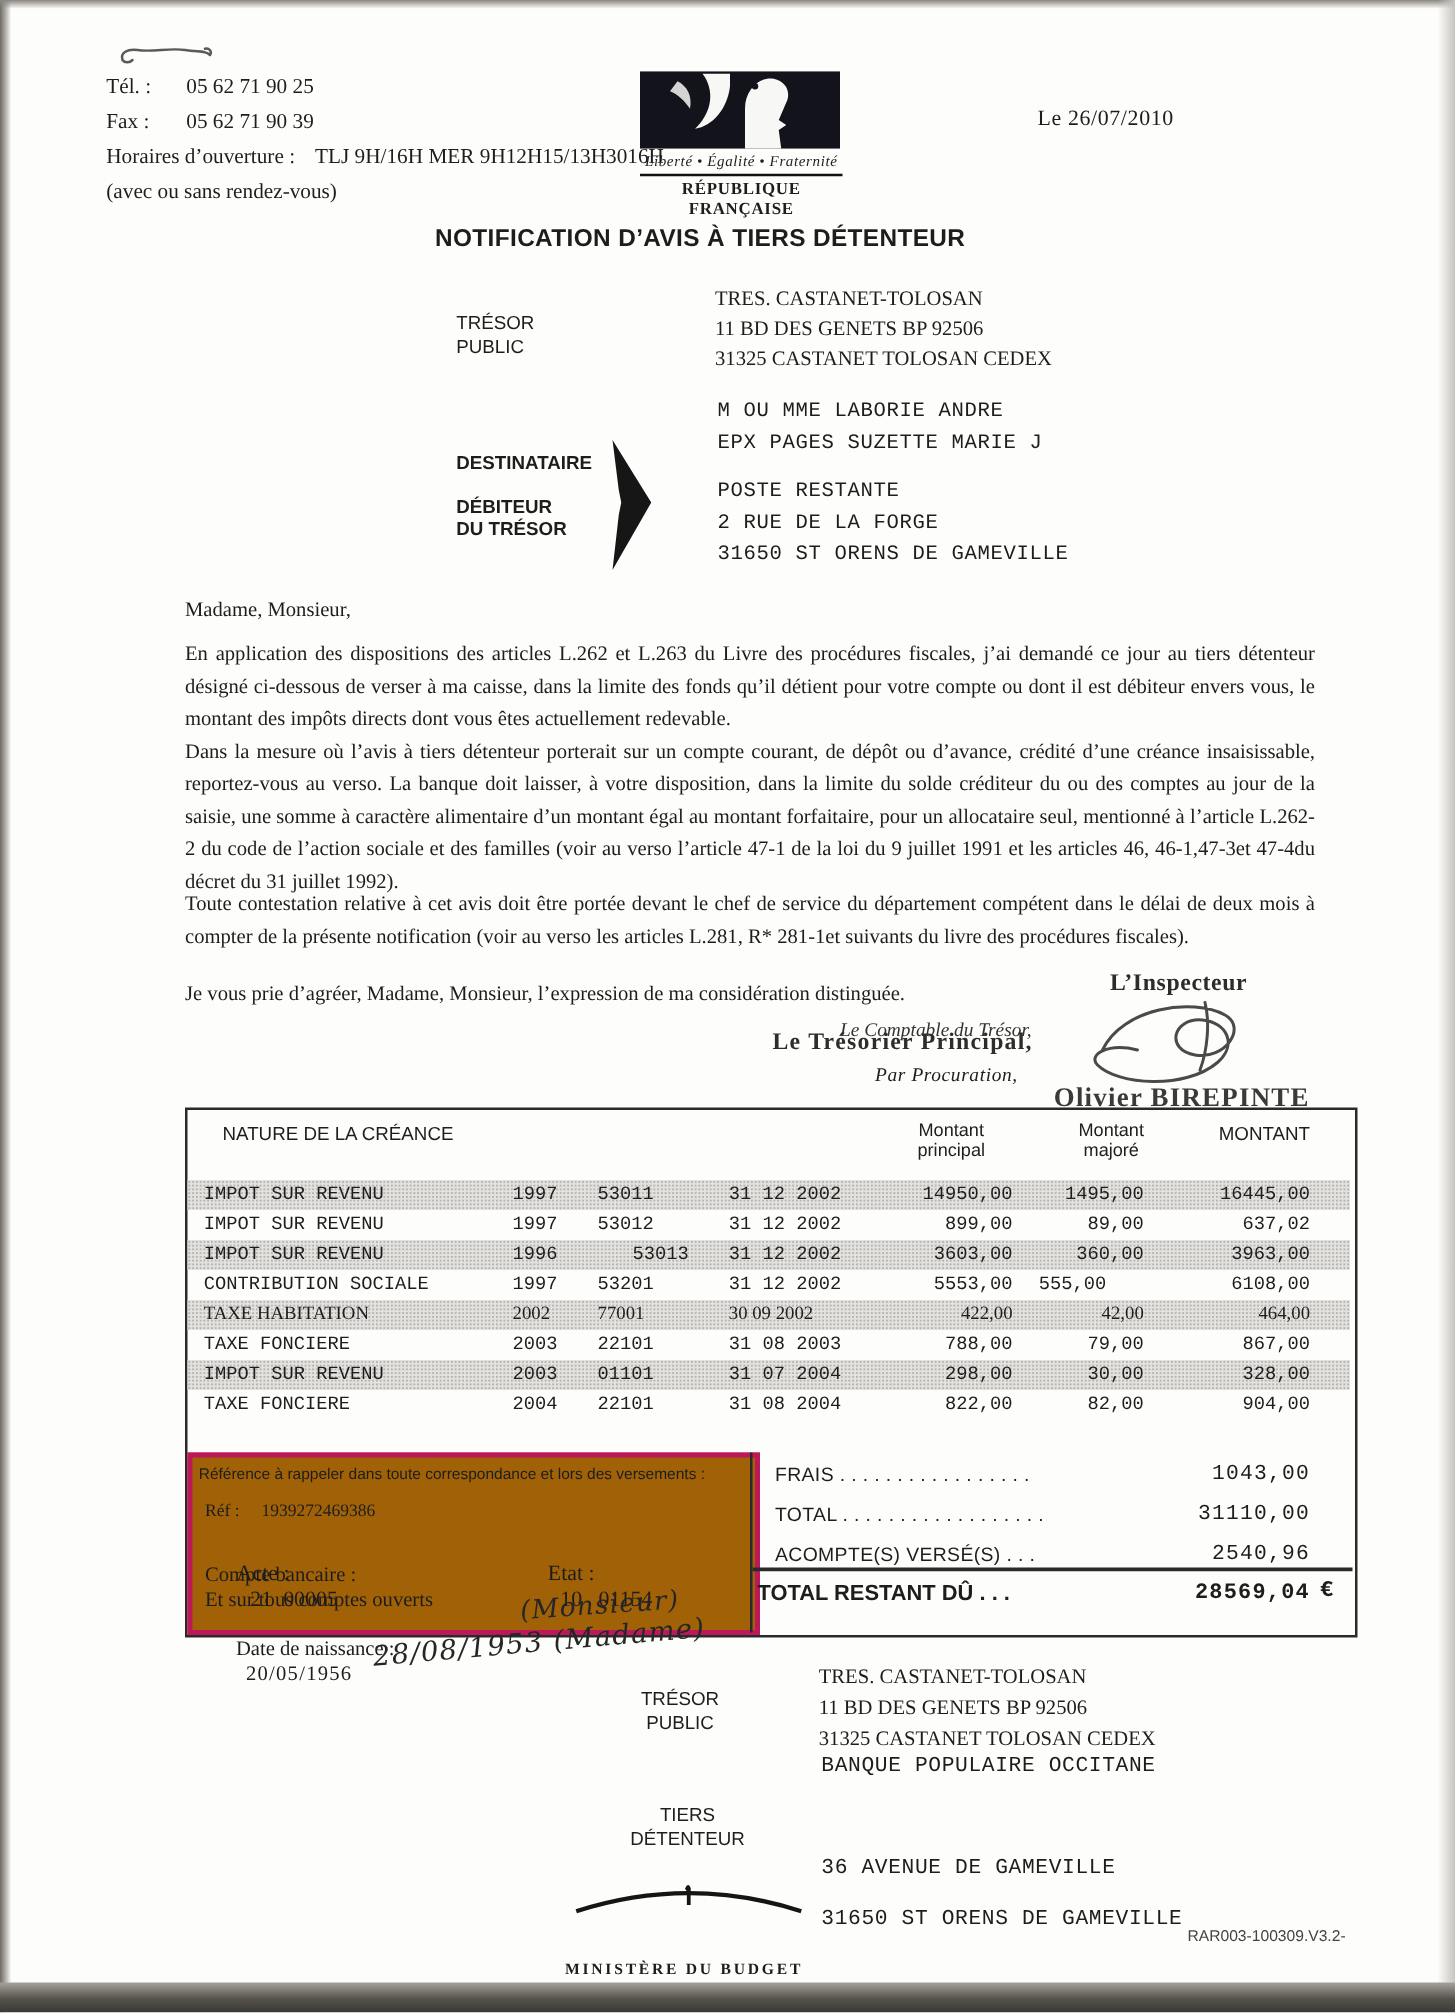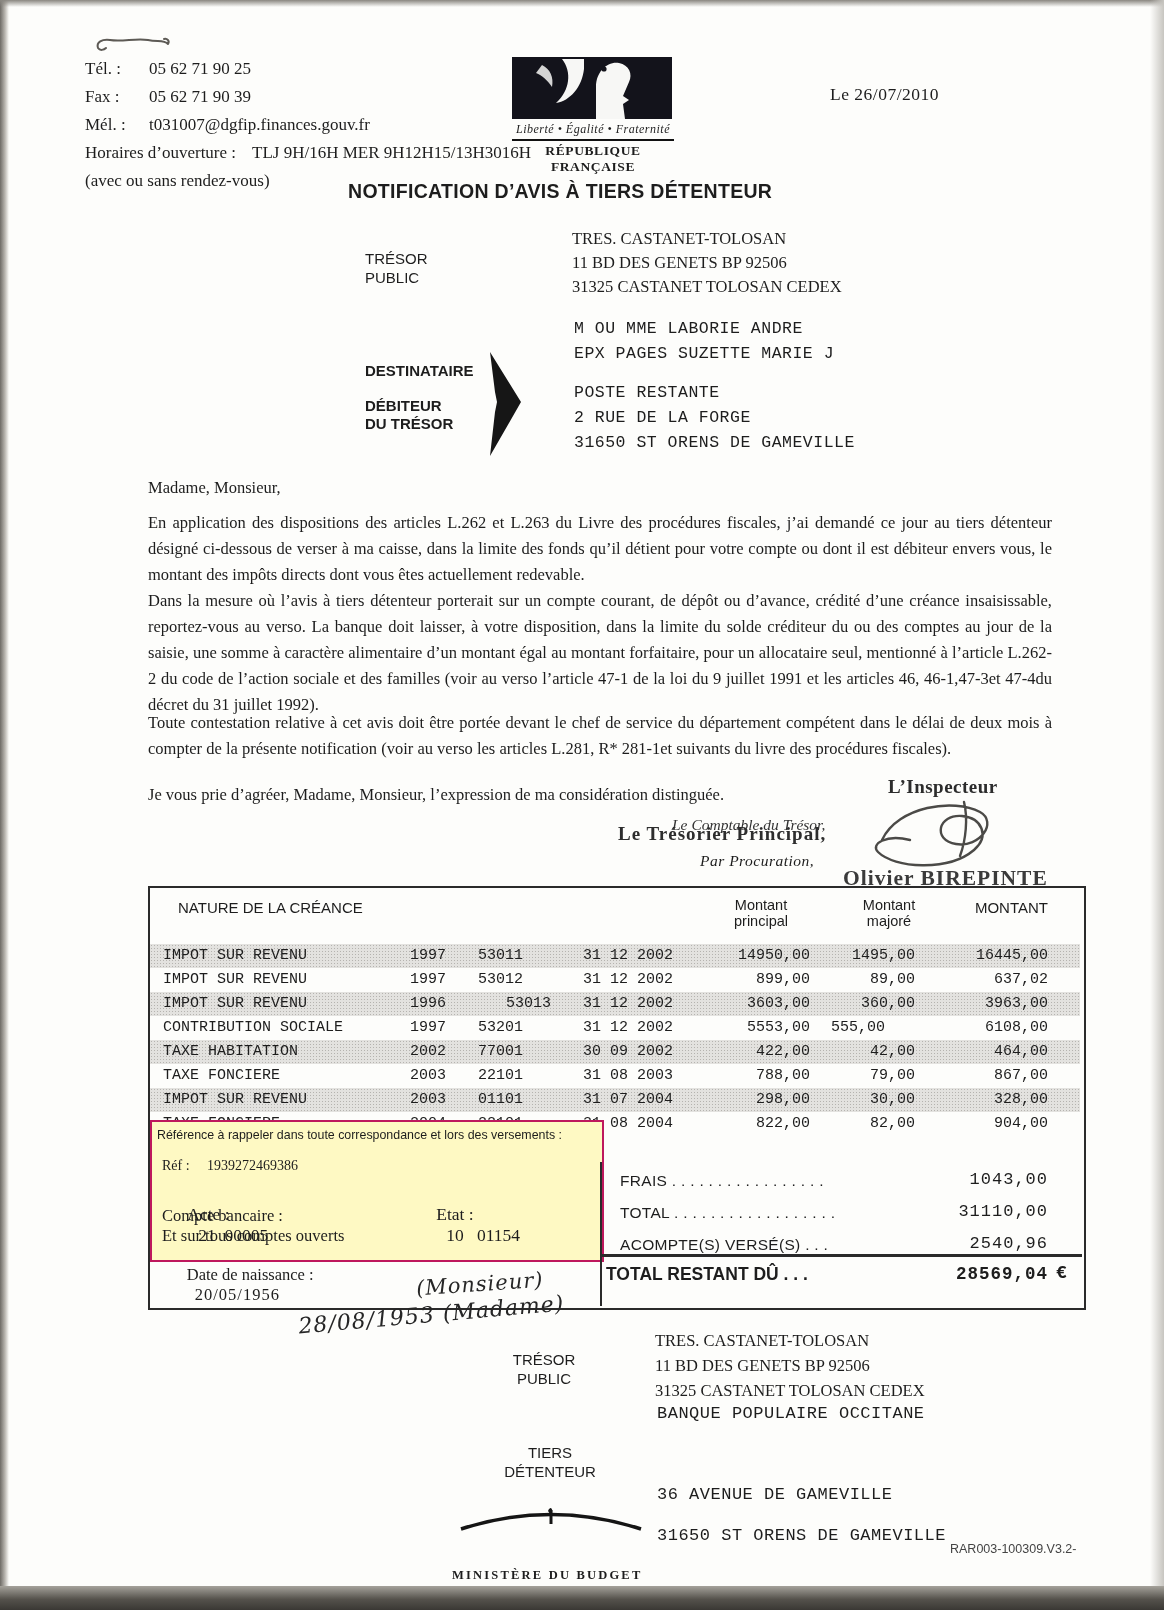--- a/index.html
+++ b/index.html
@@ -35,21 +35,21 @@
 
   .para{width:904px;font-size:16.5px;line-height:26px;text-align:justify;}
 
   
   .big-box{left:148px;top:886px;width:934px;height:420px;border:2px solid #2a2a2a;}
   .row-strip{position:absolute;left:0;width:930px;height:24px;}
   .shaded{background-color:#e3e2df;
           background-image:radial-gradient(#b5b3af 0.8px, rgba(0,0,0,0) 0.9px);
           background-size:3px 3px;}
   .cell{position:absolute;top:3px;font-size:15px;white-space:pre;}
-  .refbox{left:150px;top:1120px;width:450px;height:138px;border:2px solid #be185d;background:#fef9c3;}
+  .refbox{left:150px;top:1162px;width:450px;height:138px;border:4px solid #be185d;background:#a16207;}
   .vdiv{left:600px;top:1162px;width:2px;height:144px;background:#2a2a2a;}
   .hline{left:602px;top:1254px;width:480px;height:3px;background:#2a2a2a;}
   .tot-label{font-size:15.5px;letter-spacing:0.3px;white-space:pre;}
   .tot-value{font-size:17px;width:170px;text-align:right;letter-spacing:1px;}
 
   .ministry{font-size:12.5px;font-weight:bold;letter-spacing:2.2px;line-height:17px;white-space:pre;}
 </style>
 </head>
 <body>
 
@@ -65,24 +65,20 @@
   </svg>
 
   <div class="abs serif" style="left:85px;top:55px;">
     <div class="contact-row">
       <span class="contact-label">Tél. :</span>
       <span class="contact-value">05 62 71 90 25</span>
     </div>
     <div class="contact-row">
       <span class="contact-label">Fax :</span>
       <span class="contact-value">05 62 71 90 39</span>
-    </div>
-    <div class="contact-row">
-      <span class="contact-label">Mél. :</span>
-      <span class="contact-value">t031007@dgfip.finances.gouv.fr</span>
     </div>
     <div class="contact-row">
       <span>Horaires d’ouverture :</span>
       <span style="margin-left:16px;">TLJ 9H/16H MER 9H12H15/13H3016H</span>
     </div>
     <div class="contact-row">(avec ou sans rendez-vous)</div>
   </div>
 
   <div class="abs" style="left:512px;top:57px;">
     <svg class="logo-rect" viewBox="0 0 160 62">
@@ -188,21 +184,21 @@
     </div>
       <div class="row-strip mono" style="top: 72px;">
       <span class="cell" style="left:13px;">CONTRIBUTION SOCIALE</span>
       <span class="cell" style="left:260px;">1997</span>
       <span class="cell" style="left:328px;">53201</span>
       <span class="cell" style="left:433px;">31 12 2002</span>
       <span class="cell tr" style="left:540px;width:120px;">5553,00</span>
       <span class="cell tr" style="left:625px;width:110px;">555,00</span>
       <span class="cell tr" style="left:778px;width:120px;">6108,00</span>
     </div>
-      <div class="row-strip mono shaded" style="top: 96px;">
+      <div class="row-strip mono shaded" style="top: 96px; font-family: Liberation Serif, serif;">
       <span class="cell" style="left:13px;">TAXE HABITATION</span>
       <span class="cell" style="left:260px;">2002</span>
       <span class="cell" style="left:328px;">77001</span>
       <span class="cell" style="left:433px;">30 09 2002</span>
       <span class="cell tr" style="left:540px;width:120px;">422,00</span>
       <span class="cell tr" style="left:655px;width:110px;">42,00</span>
       <span class="cell tr" style="left:778px;width:120px;">464,00</span>
     </div>
       <div class="row-strip mono" style="top: 120px;">
       <span class="cell" style="left:13px;">TAXE FONCIERE</span>

